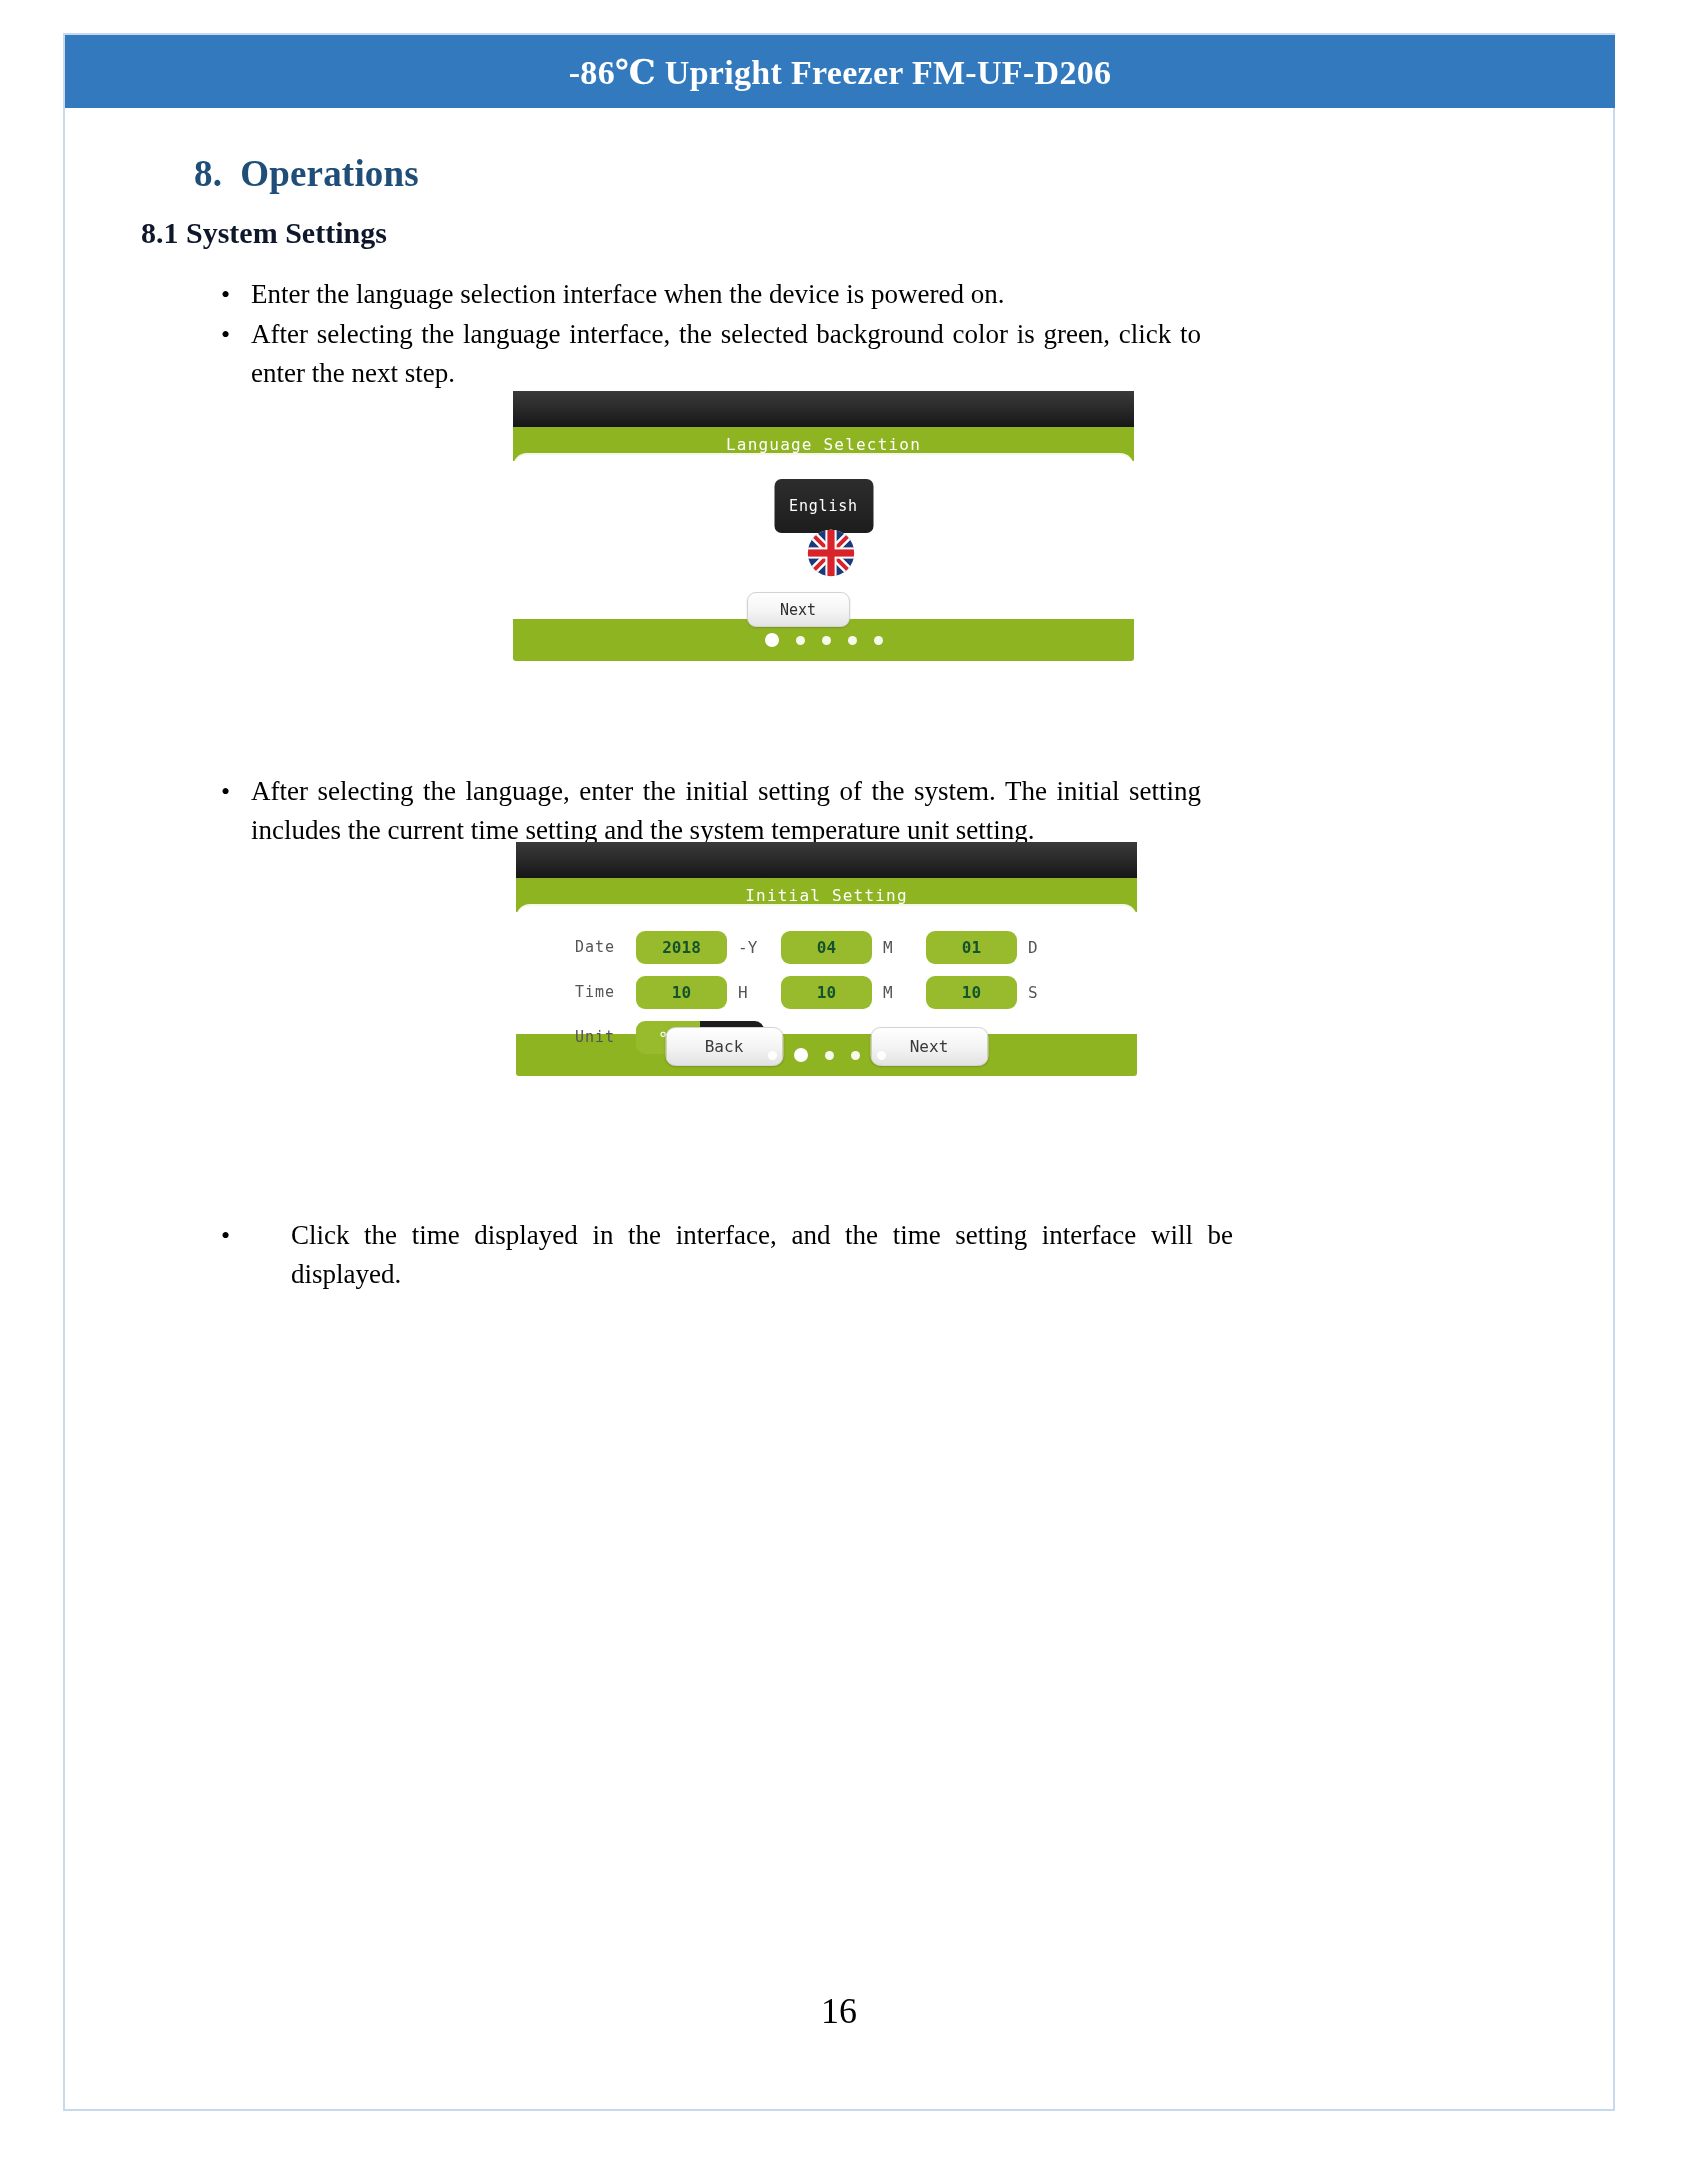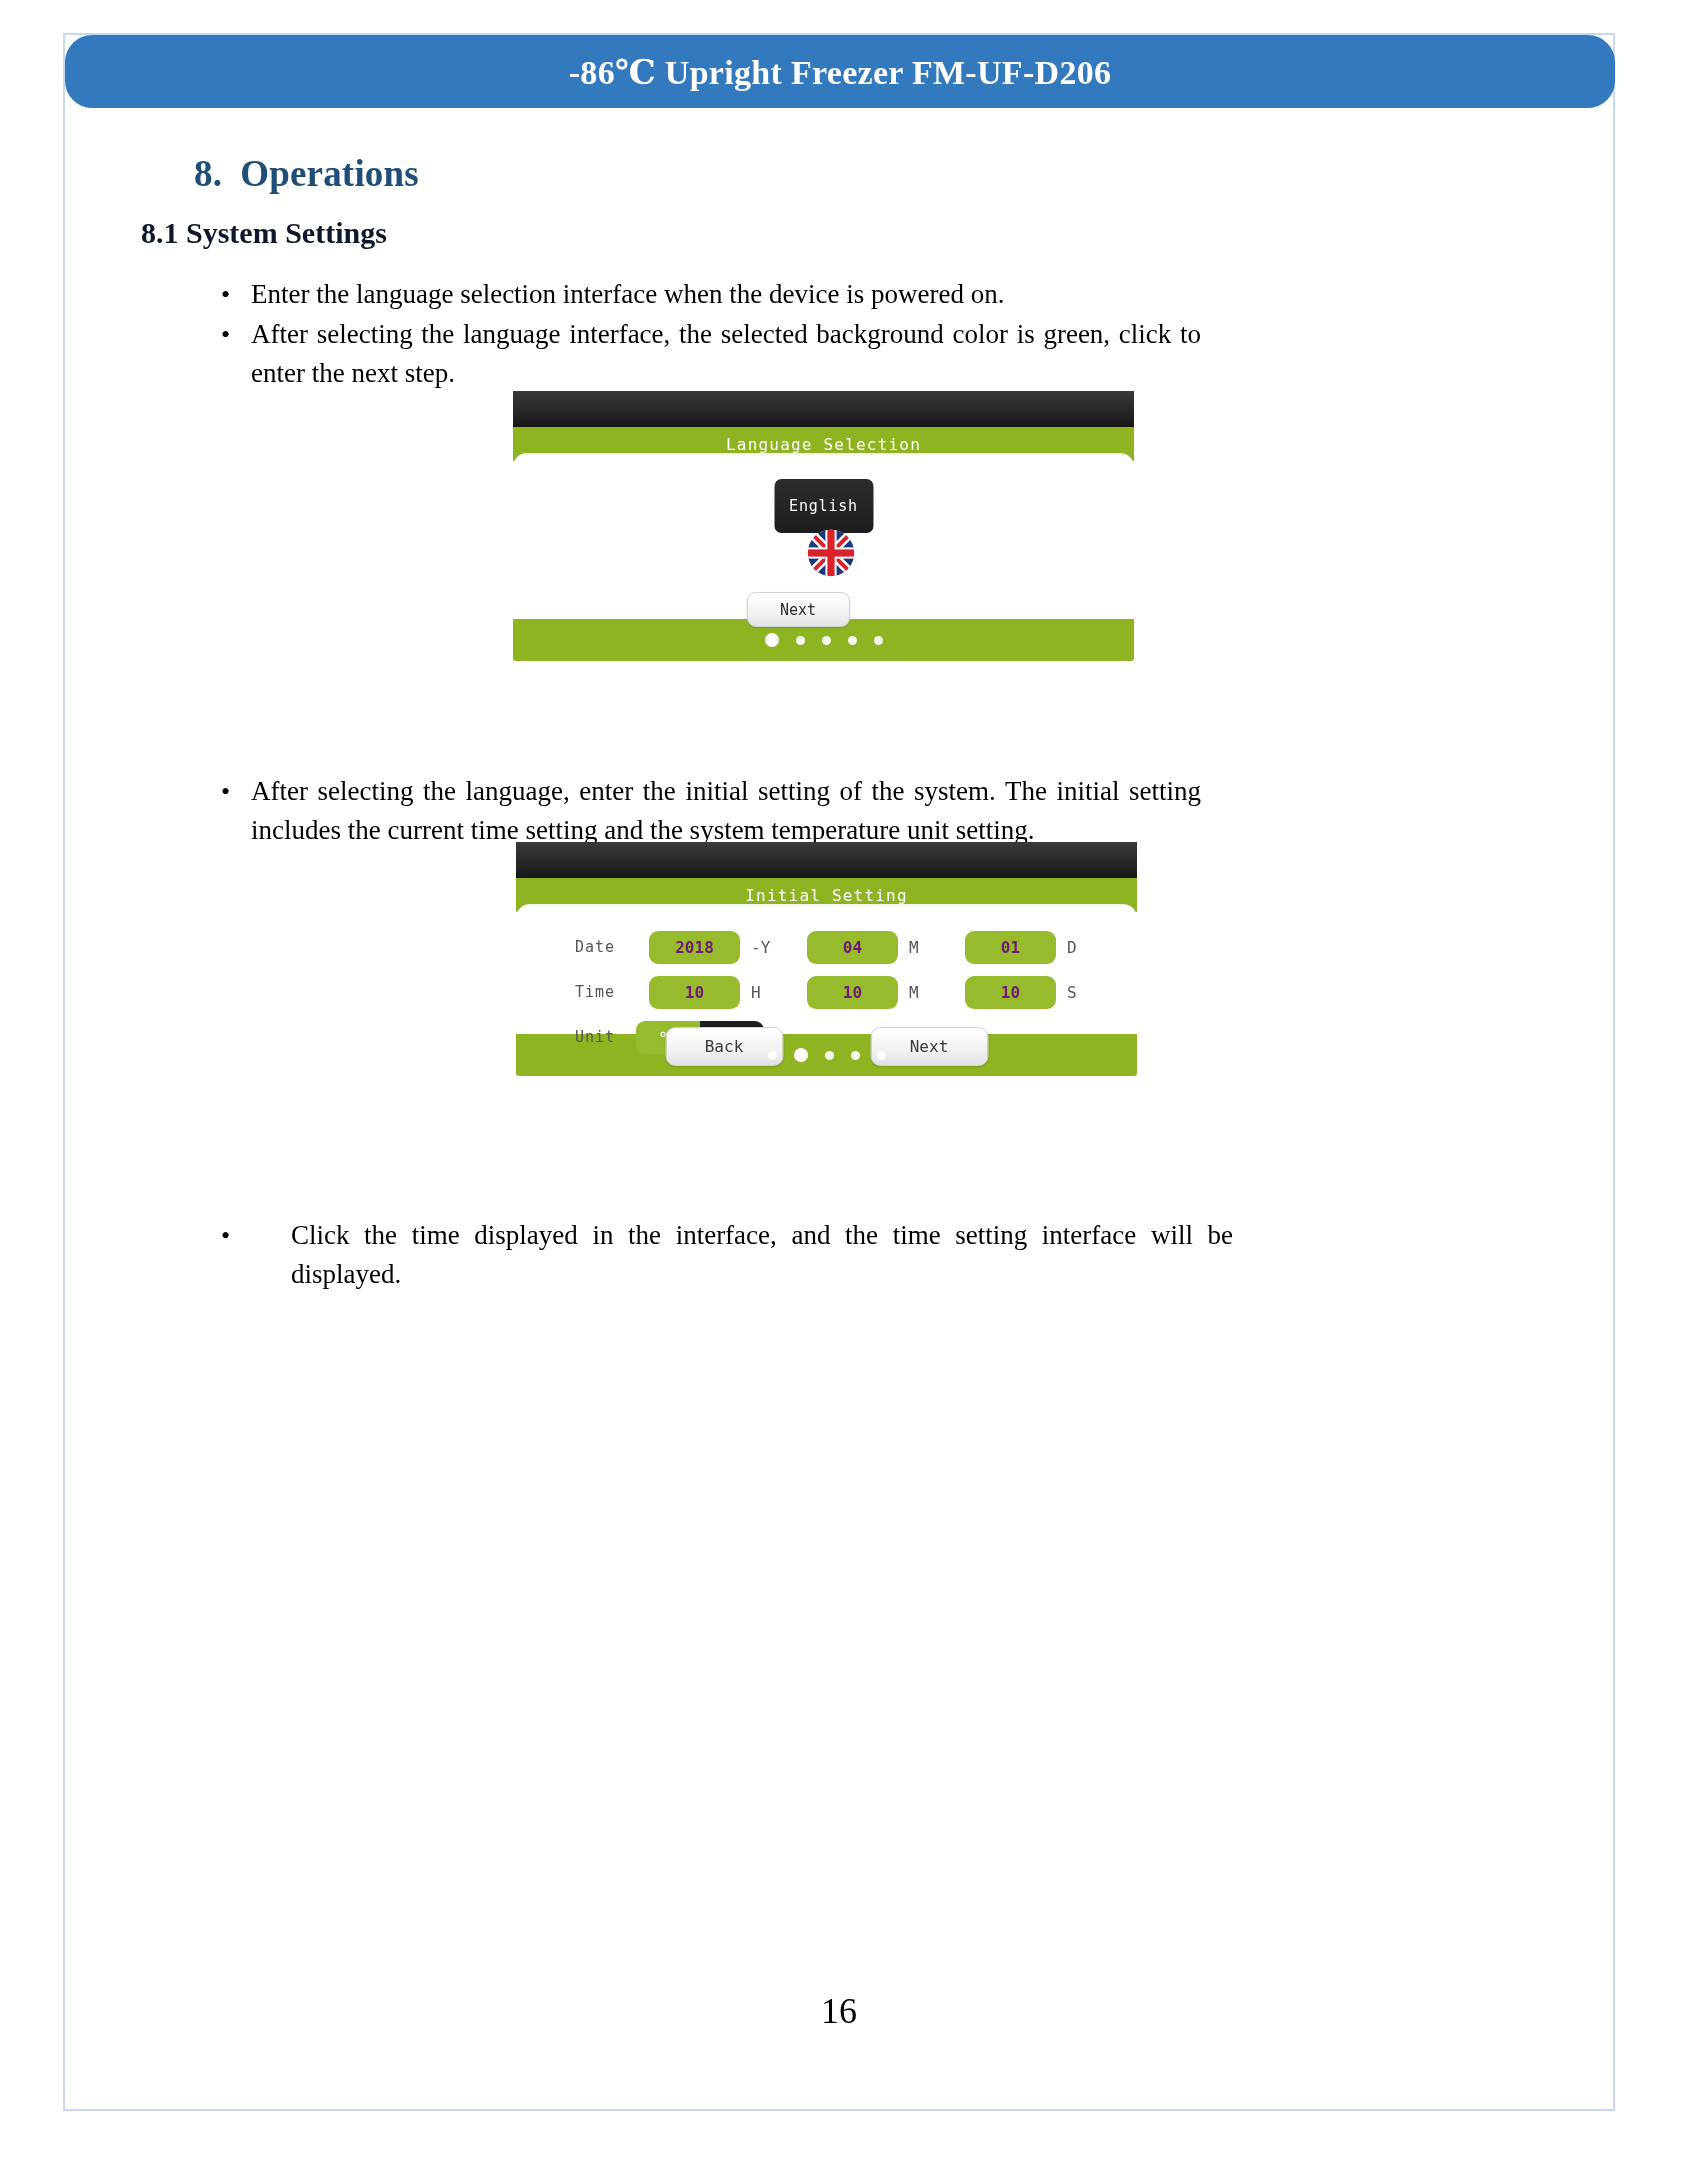--- a/index.html
+++ b/index.html
@@ -31,21 +31,20 @@
   .header-bar {
     position: absolute;
     left: 65px;
     top: 35px;
     width: 1550px;
     height: 73px;
     background: #3279be;
     display: flex;
     align-items: center;
     justify-content: center;
-    border-radius: 27px;
   }
   .header-title {
     color: #ffffff;
     font-size: 34px;
     font-weight: bold;
     letter-spacing: 0.3px;
     font-family: "Liberation Serif", "DejaVu Serif", serif;
   }
 
   
@@ -249,22 +248,21 @@
     width: 91px;
     height: 33px;
     background: #97bb2c;
     border-radius: 9px;
     display: flex;
     align-items: center;
     justify-content: center;
     font-family: "DejaVu Sans Mono", "Liberation Mono", monospace;
     font-size: 16px;
     font-weight: bold;
-    color: #701a75;
-    margin-left: 13px;
+    color: #14532d;
   }
   .unit-suffix {
     width: 54px;
     padding-left: 11px;
     font-family: "DejaVu Sans Mono", "Liberation Mono", monospace;
     font-size: 16px;
     color: #555555;
     box-sizing: border-box;
   }
   .unit-toggle {

